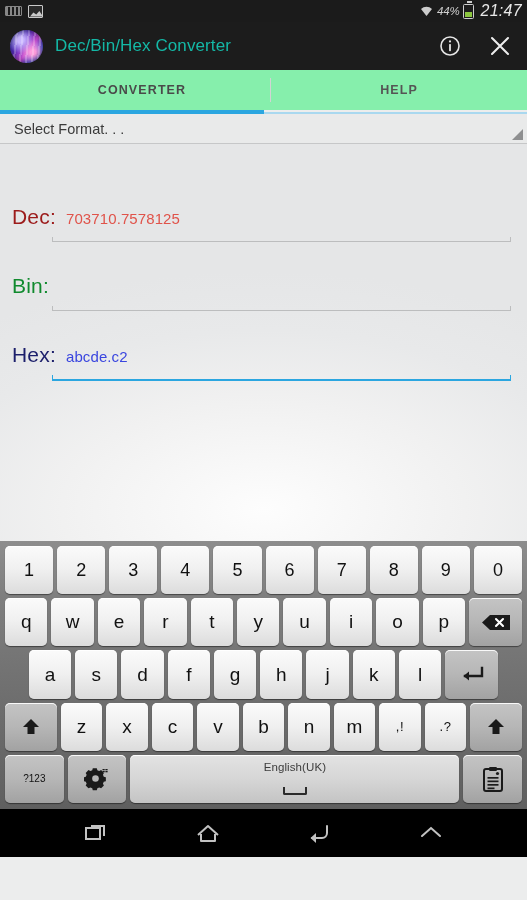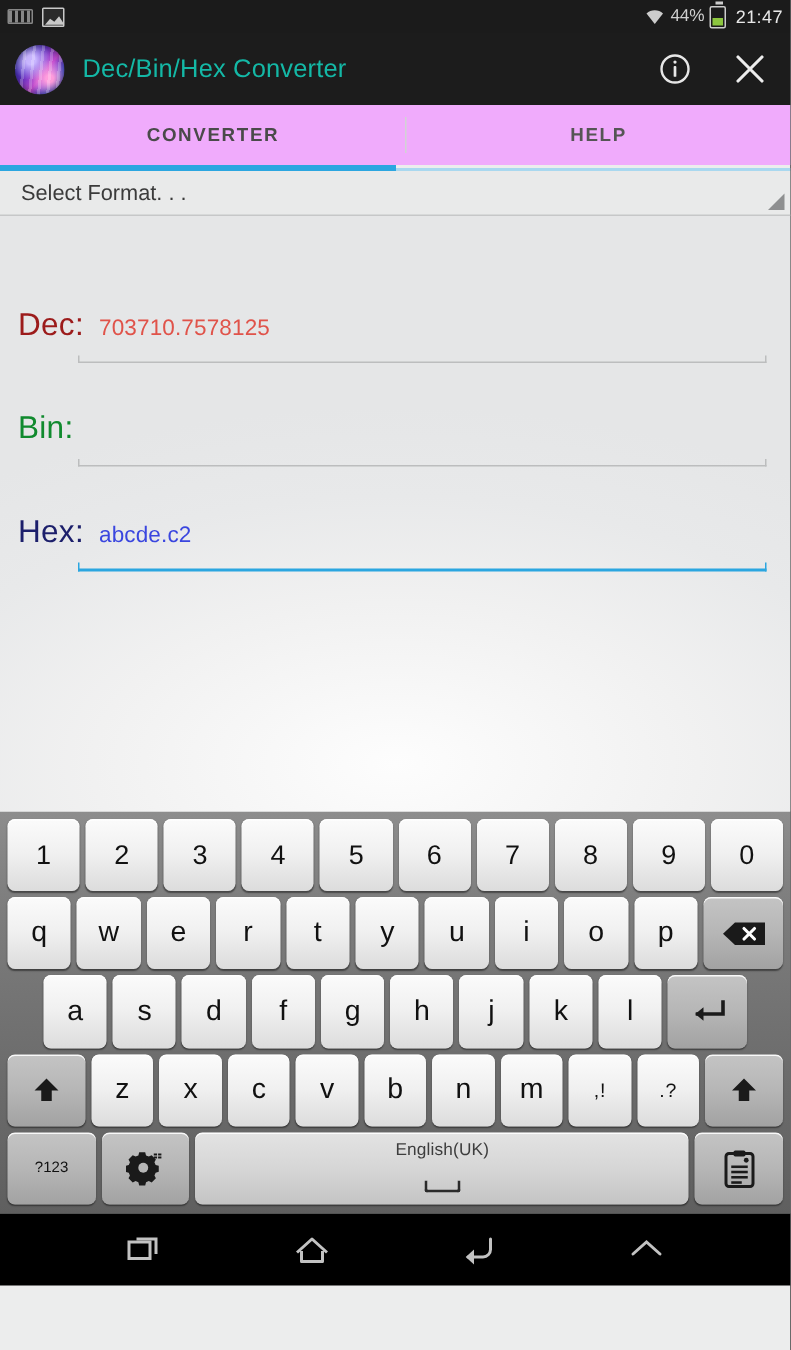--- a/index.html
+++ b/index.html
@@ -6,21 +6,21 @@
   html, body {
     width: 527px; height: 900px;
     font-family: "Liberation Sans", sans-serif;
     background: #000; overflow: hidden;
   }
   #screen { position: relative; width: 527px; height: 900px; background:#eceded; }
 
   
   .statusbar {
     height: 22px; background:#1b1b1b; color:#cfcfcf;
-    display:flex; align-items:center; padding:0 5px; font-size:12px;
+    display:flex; align-items:center; padding:0 5px; font-size:12px;font-style:italic;
   }
   .sb-left { display:flex; align-items:center; gap:6px; }
   .sb-right { margin-left:auto; display:flex; align-items:center; gap:4px; }
   .kbd-glyph {
     width:17px;height:10px;border:1px solid #9a9a9a;border-radius:1px;
     background:
       repeating-linear-gradient(to right,#9a9a9a 0 2px,transparent 2px 4px);
     opacity:.85;
   }
   .img-glyph{
@@ -38,21 +38,21 @@
   }
   .batt-pct{ font-size:11.5px; color:#d0d0d0; letter-spacing:-.2px;}
   .batt {
     width:11px;height:15px;border:1.5px solid #cdcdcd;border-radius:1.5px;
     position:relative;display:flex;align-items:flex-end;padding:1px;
   }
   .batt:before{
     content:"";position:absolute;top:-3.5px;left:3px;width:5px;height:2px;background:#cdcdcd;
   }
   .batt i{display:block;width:100%;height:45%;background:#8cc63f;}
-  .sb-clock{ font-size:12px;color:#e8e8e8;letter-spacing:.3px;margin-left:2px;}
+  .sb-clock{ font-size:16px;color:#e8e8e8;letter-spacing:.3px;margin-left:2px;}
 
   
   .appbar{
     height:48px;background:#1c1c1c;display:flex;align-items:center;
     padding:0 14px 0 10px;
   }
   .app-icon{
     width:33px;height:33px;border-radius:50%;flex:0 0 auto;
     background:
       radial-gradient(circle at 32% 30%, #c9b6ff 0 10%, transparent 42%),
@@ -67,21 +67,21 @@
       repeating-linear-gradient(96deg, rgba(255,255,255,.22) 0 2px, transparent 2px 6px);
     mix-blend-mode:screen;
   }
   .app-title{
     color:#14b8a6;font-size:17px;margin-left:12px;font-weight:400;letter-spacing:.1px;
   }
   .appbar-actions{margin-left:auto;display:flex;align-items:center;gap:24px;}
   .icon-btn{width:26px;height:26px;display:flex;align-items:center;justify-content:center;cursor:pointer;}
 
   
-  .tabs{display:flex;height:40px;background:#f0abfc;padding-left:14px;}
+  .tabs{display:flex;height:40px;background:#86efac;padding-left:14px;}
   .tab{
     flex:1;display:flex;align-items:center;justify-content:center;
     font-size:12.5px;font-weight:bold;letter-spacing:1.1px;color:#4a4a4a;
     position:relative;cursor:pointer;
   }
   .tab.inactive{color:#555;}
   .tab-divider{width:1px;background:#d2d3d4;margin:8px 0;}
   .tab-underline{display:flex;height:4px;}
   .tab-underline .act{flex:1;background:#2ba6e0;}
   .tab-underline .ina{flex:1;background:#a9d8ef;height:2px;align-self:flex-end;}

